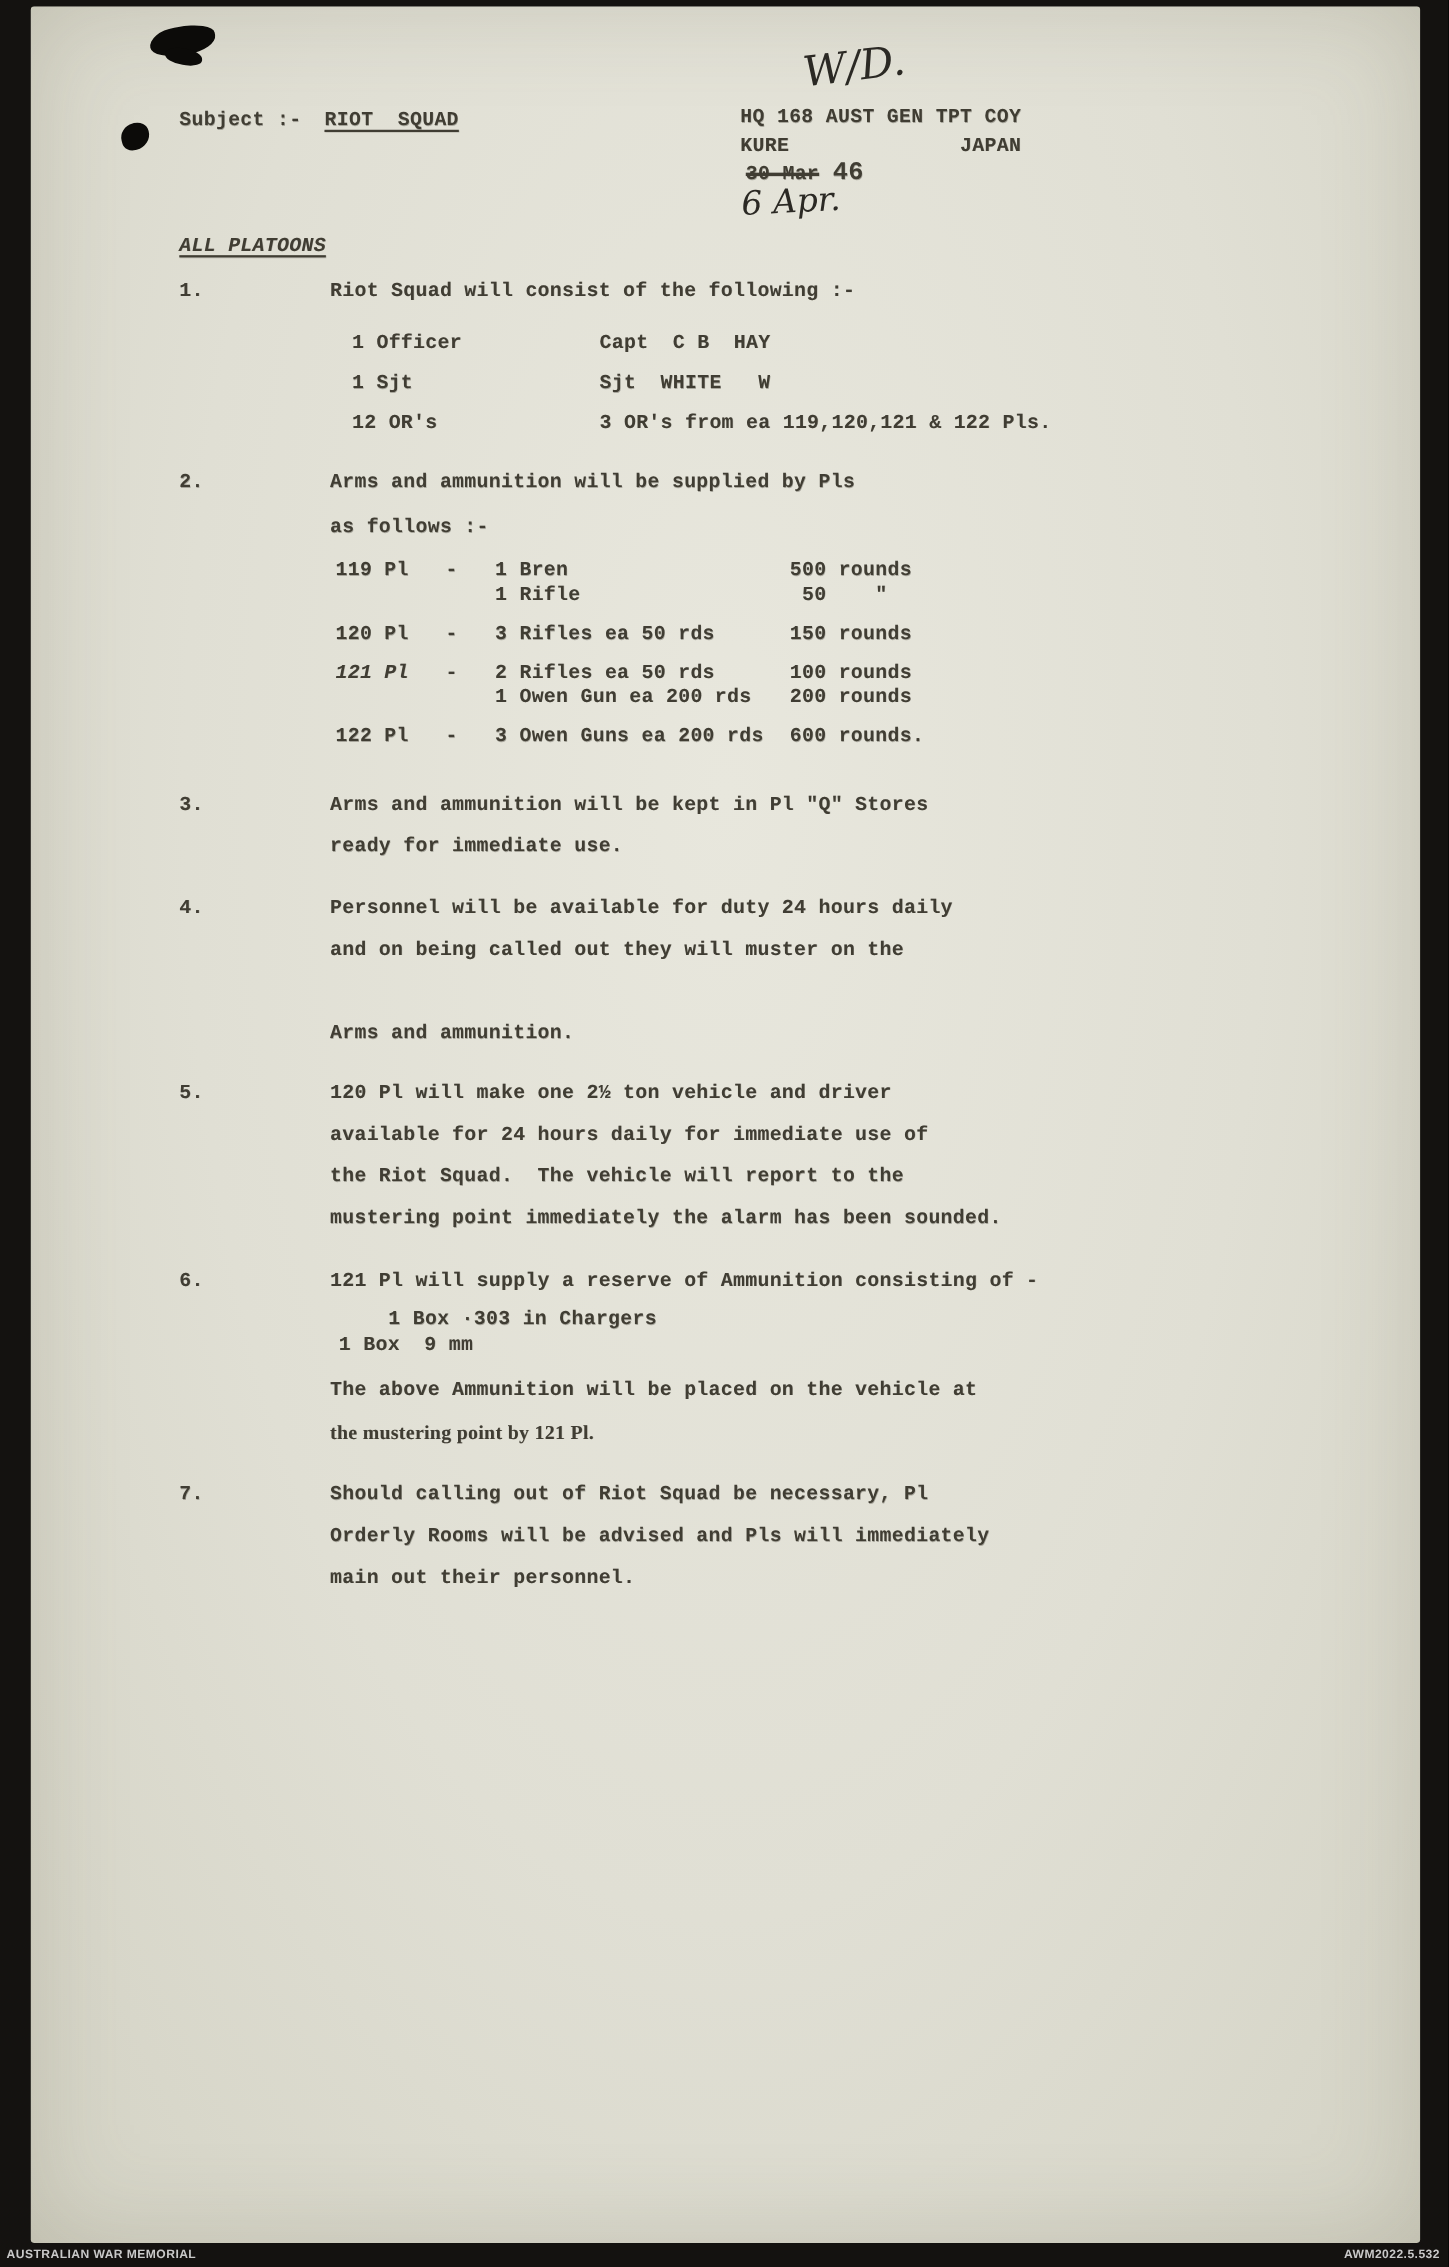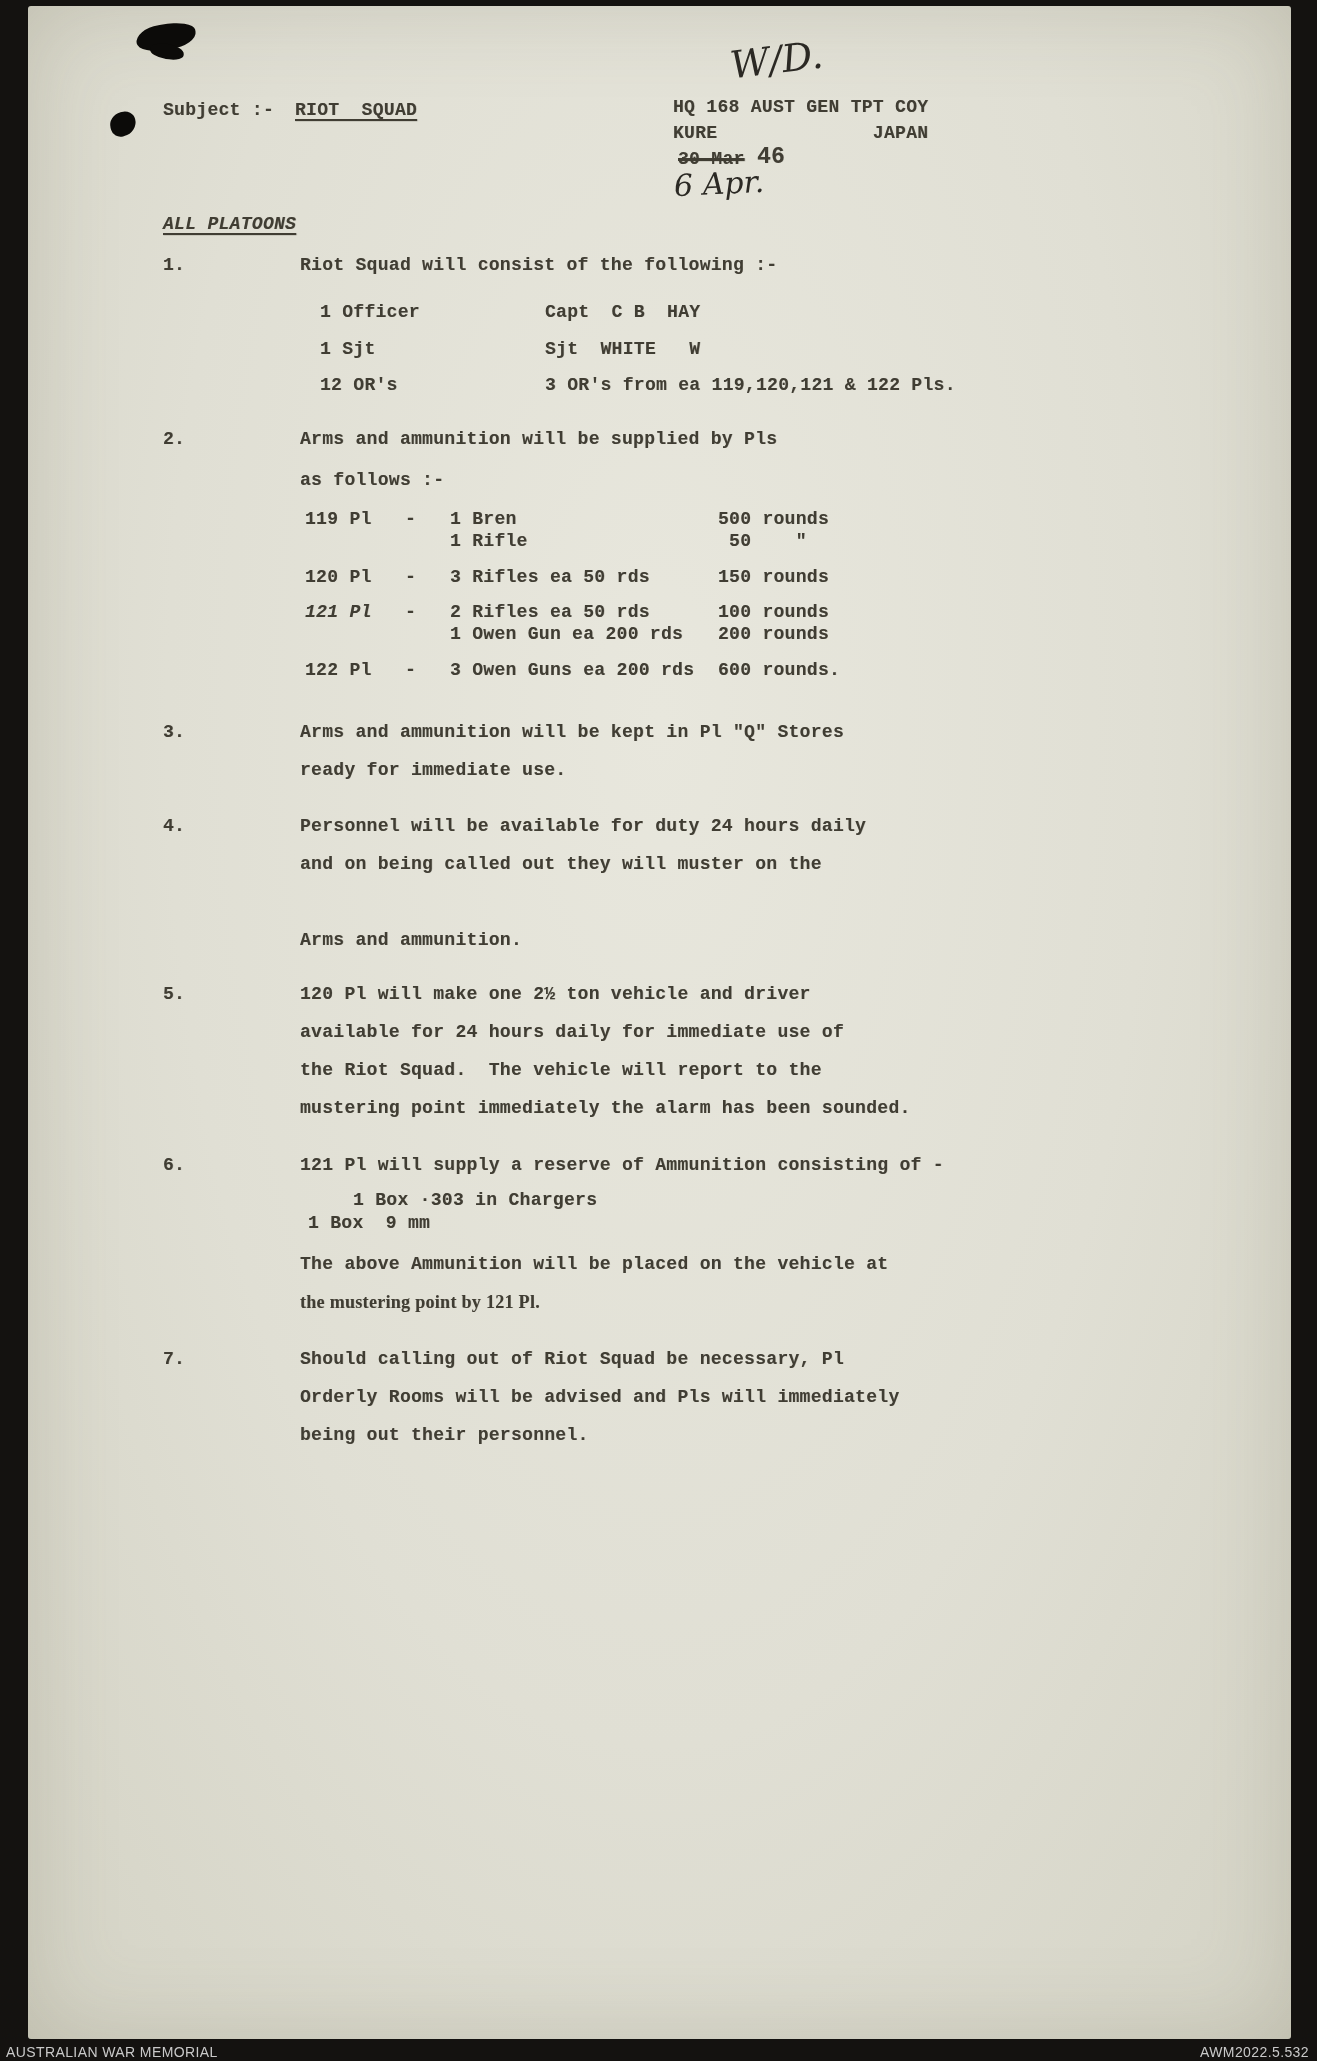--- a/index.html
+++ b/index.html
@@ -26,21 +26,21 @@
   .strike { text-decoration:line-through; text-decoration-thickness:2.5px; }
   .big { font-size:23px; }
   .hw {
     position:absolute; white-space:pre;
     font-family:"DejaVu Serif", serif; font-style:italic;
     color:#2b2924;
   }
   .blob { position:absolute; background:#0c0b09; }
   .footer-text {
     position:absolute; font-family:"Liberation Sans", sans-serif;
-    font-size:14px; color:#c9c9c9; letter-spacing:0.4px;
+    font-size:11px; color:#c9c9c9; letter-spacing:0.4px;font-weight:bold;
   }
 </style>
 </head>
 <body>
 
 <div class="page">
 
   <div class="paper"></div>
 
   <div class="blob" style="left:136px; top:24px; width:60px; height:26px; border-radius:45% 60% 50% 55% / 60% 45% 55% 50%; transform:rotate(-10deg);"></div>
@@ -118,18 +118,18 @@
   <div class="t" style="left:163px; top:1155px;">6.</div>
   <div class="t" style="left:300px; top:1155px;">121 Pl will supply a reserve of Ammunition consisting of -</div>
   <div class="t" style="left:308px; top:1190px;margin-left:45px;">1 Box ·303 in Chargers</div>
   <div class="t" style="left:308px; top:1213px;">1 Box  9 mm</div>
   <div class="t" style="left:300px; top:1254px;">The above Ammunition will be placed on the vehicle at</div>
   <div class="t" style="left:300px; top:1292px;font-family:Liberation Serif, serif;">the mustering point by 121 Pl.</div>
 
   <div class="t" style="left:163px; top:1349px;">7.</div>
   <div class="t" style="left:300px; top:1349px;">Should calling out of Riot Squad be necessary, Pl</div>
   <div class="t" style="left:300px; top:1387px;">Orderly Rooms will be advised and Pls will immediately</div>
-  <div class="t" style="left:300px; top:1425px;">being out their personnel.</div>
+  <div class="t" style="left:300px; top:1425px;">main out their personnel.</div>
 
   <div class="footer-text" style="left:6px; top:2044px;">AUSTRALIAN WAR MEMORIAL</div>
   <div class="footer-text" style="right:8px; top:2044px;">AWM2022.5.532</div>
 
 </div>
 
 </body></html>

